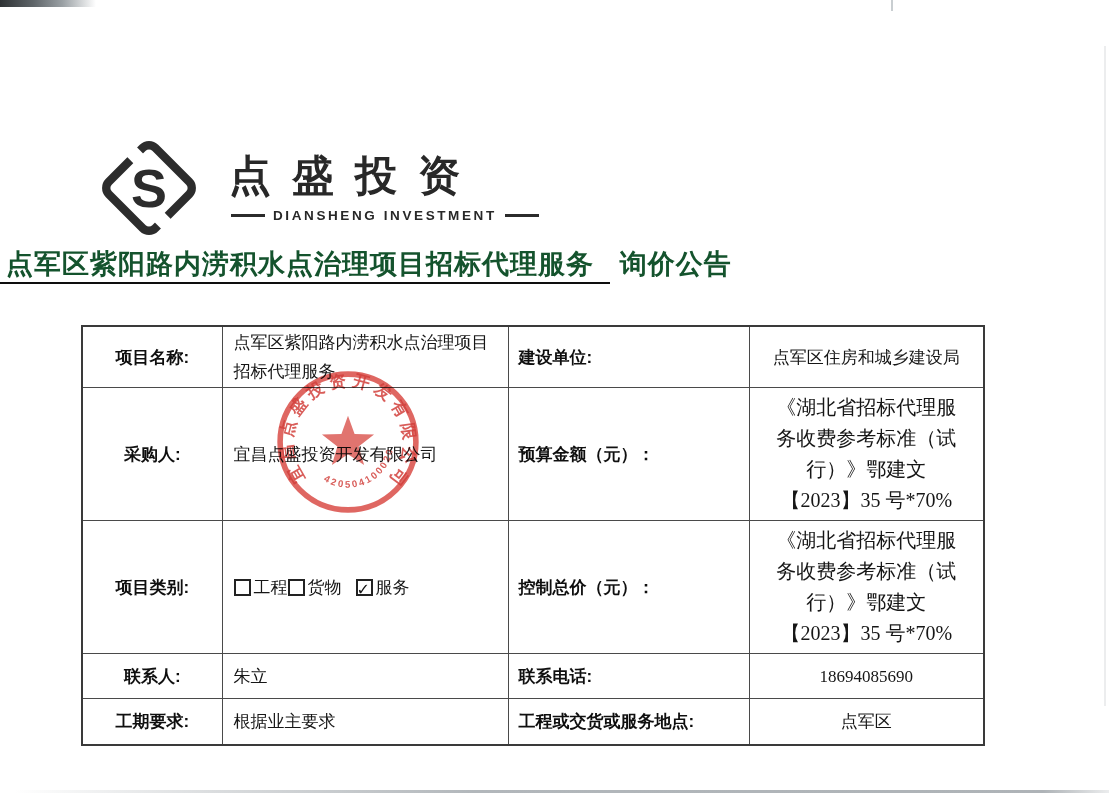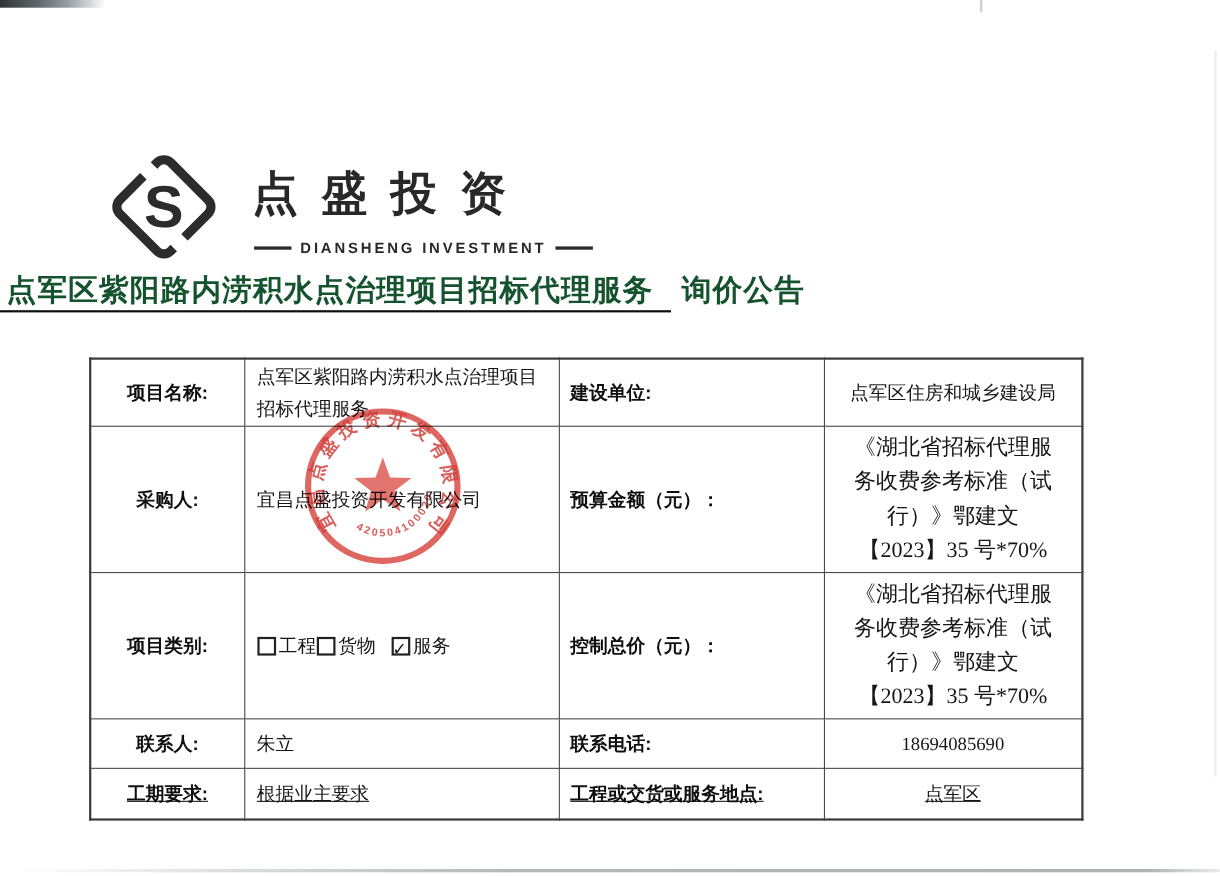--- a/index.html
+++ b/index.html
@@ -17,21 +17,21 @@
   .art-bottom{position:absolute;bottom:3px;left:14px;right:0;height:3px;
     background:linear-gradient(to right,rgba(178,183,187,0) 0%,rgba(175,180,184,.45) 18%,#b2b7bb 42%,#aeb3b7 94%,rgba(176,181,185,.25) 100%);}
   
   .logo{position:absolute;left:100px;top:139px;display:flex;align-items:flex-start;}
   .logo-mark{width:98px;height:98px;display:block;}
   .logo-text{margin-left:31px;}
   .wordmark{
     font-size:42px;font-weight:900;color:#282828;letter-spacing:21px;
     line-height:1;margin-top:16px;white-space:nowrap;
   }
-  .tagline-row{display:flex;align-items:center;margin-top:21px;margin-left:2px;}
+  .tagline-row{display:flex;align-items:center;margin-top:11px;margin-left:2px;}
   .dash{width:34px;height:3px;background:#2b2b2b;flex:none;}
   .tagline{font-size:13.5px;font-weight:700;letter-spacing:2.6px;color:#282828;
     margin:0 8px;white-space:nowrap;}
   
   .doc-title{
     position:absolute;top:246px;left:0;width:100%;
     font-family:"Liberation Serif",serif;font-weight:700;font-size:27px;color:#14532d;
     letter-spacing:1px;white-space:nowrap;
   }
   .t-underline{border-bottom:2.5px solid #0e0e0e;padding-bottom:3px;padding-right:16px;padding-left:6px;}
@@ -39,21 +39,21 @@
   
   table.info{
     position:absolute;left:81px;top:325px;width:902px;
     border-collapse:collapse;table-layout:fixed;
   }
   table.info td{
     border:1.5px solid #4a4a4a;vertical-align:middle;
     overflow:hidden;
   }
   table.info{border:2px solid #3a3a3a;}
-  tr.r1{height:60px;} tr.r2{height:92px;} tr.r3{height:93px;} tr.r4{height:45px;} tr.r5{height:46px;text-decoration:underline;}
+  tr.r1{height:60px;} tr.r2{height:92px;} tr.r3{height:93px;} tr.r4{height:45px;} tr.r5{height:46px;}
   td.lbl{
     font-weight:700;font-size:17px;color:#0f0f0f;
     font-family:"Liberation Sans",sans-serif;
   }
   td.lbl.c1{text-align:center;padding:4px 4px;}
   td.lbl.c3{text-align:left;padding-left:10px;padding-right:4px;}
   td.val{
     font-family:"Liberation Serif",serif;font-size:17px;color:#161616;line-height:29px;
   }
   td.val.c2{text-align:left;padding-left:11px;padding-right:6px;}

